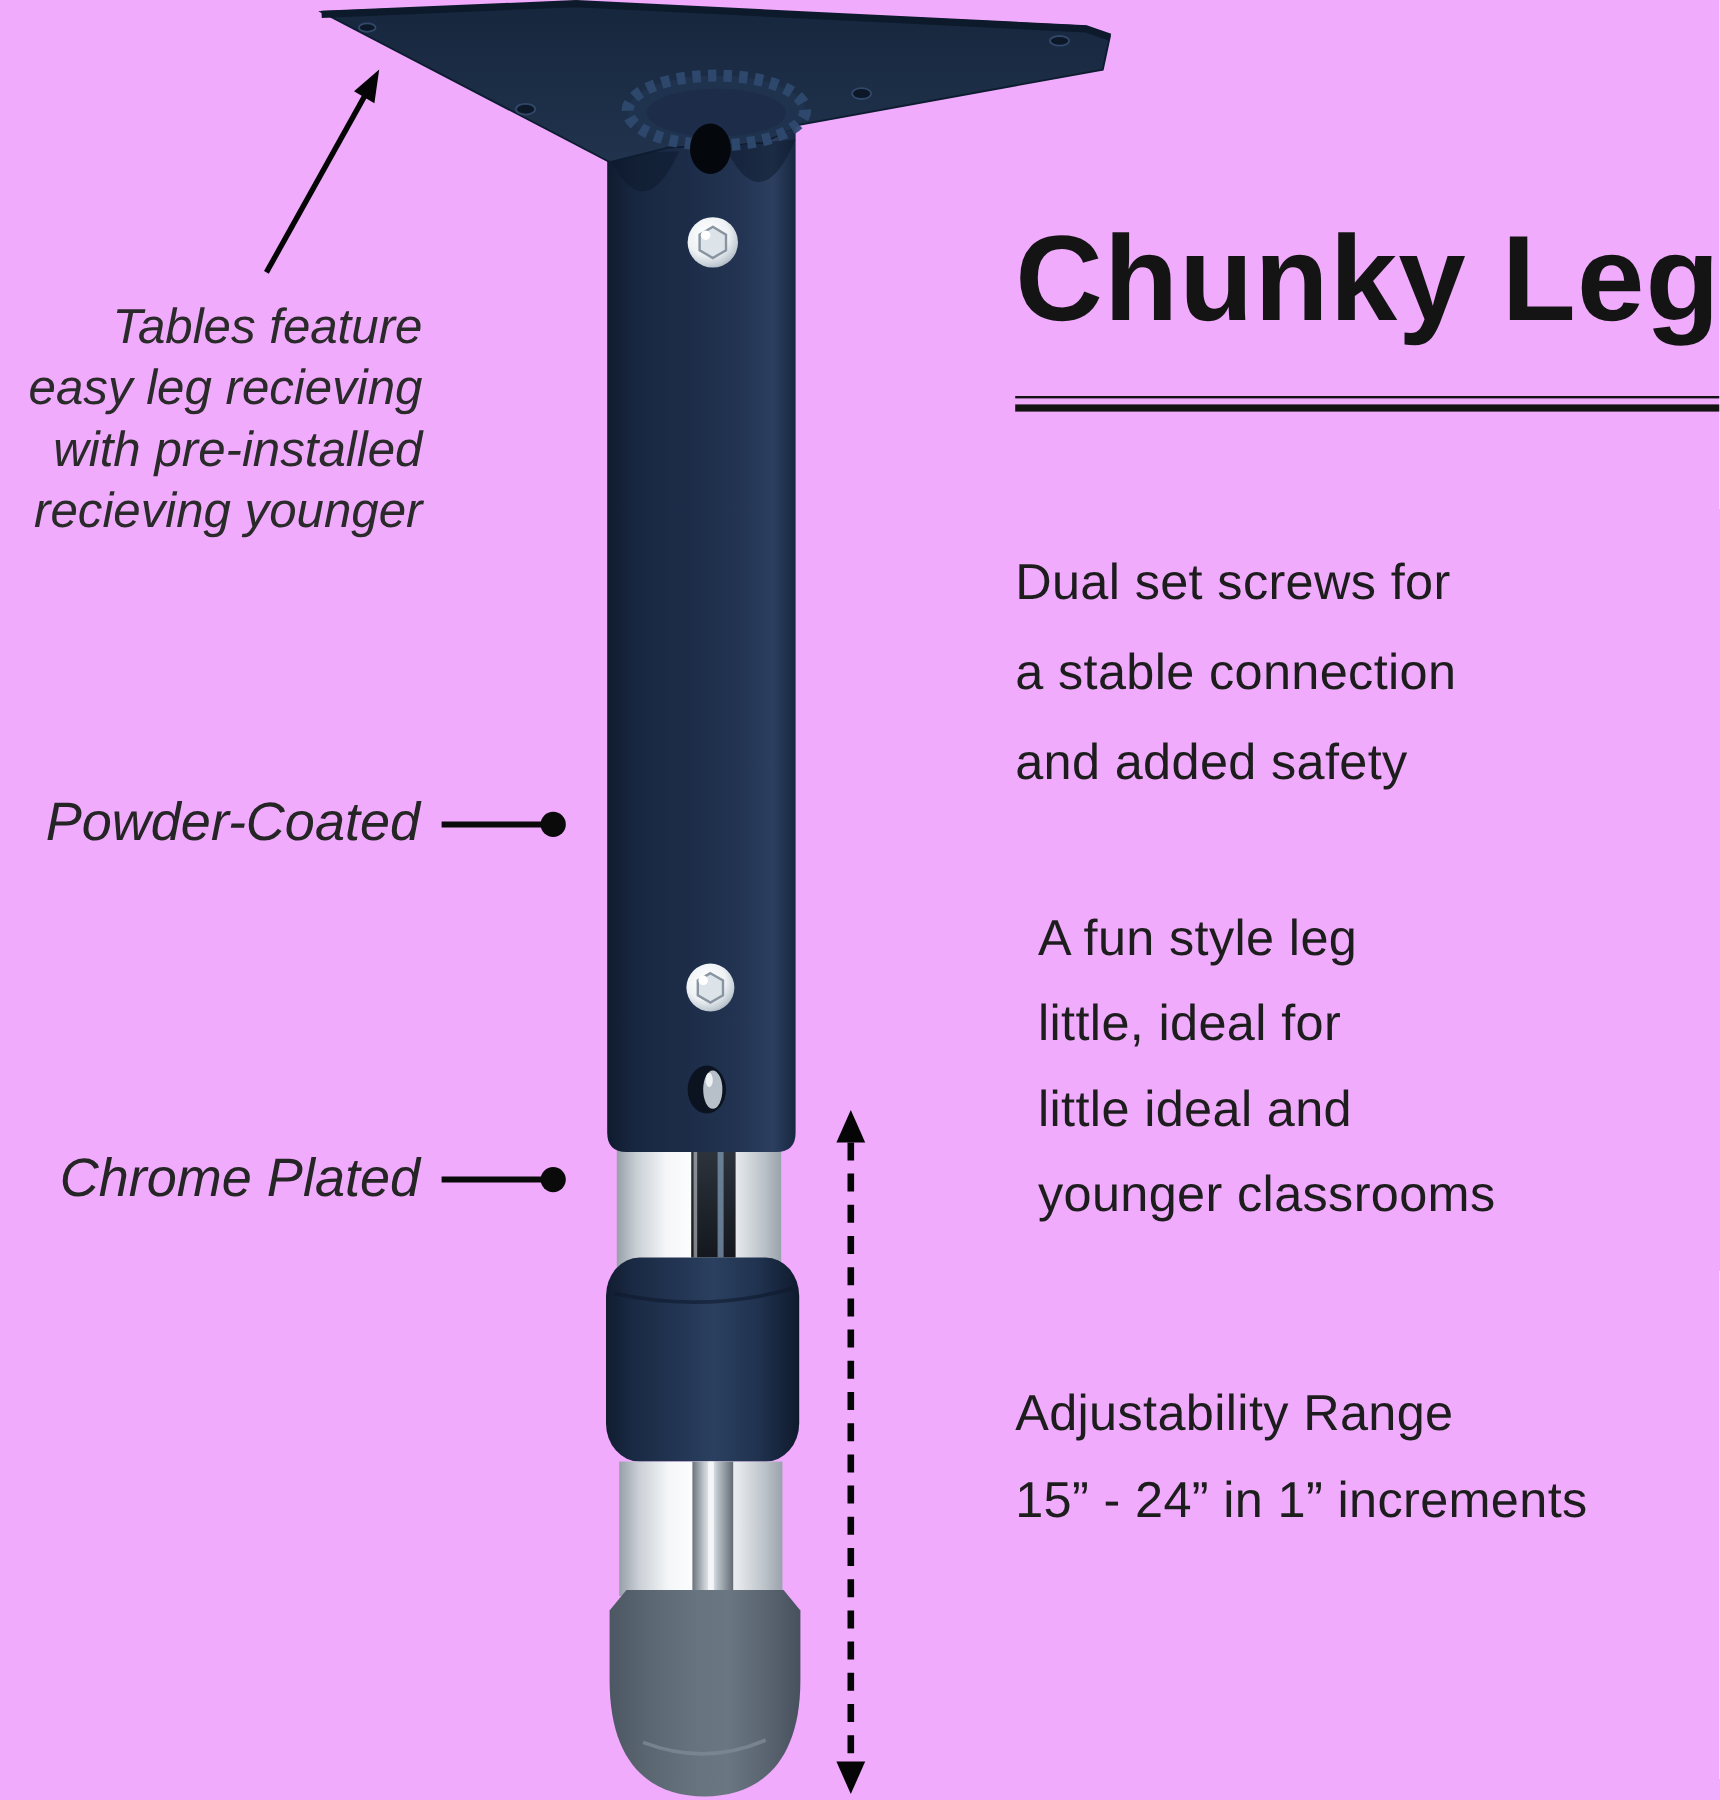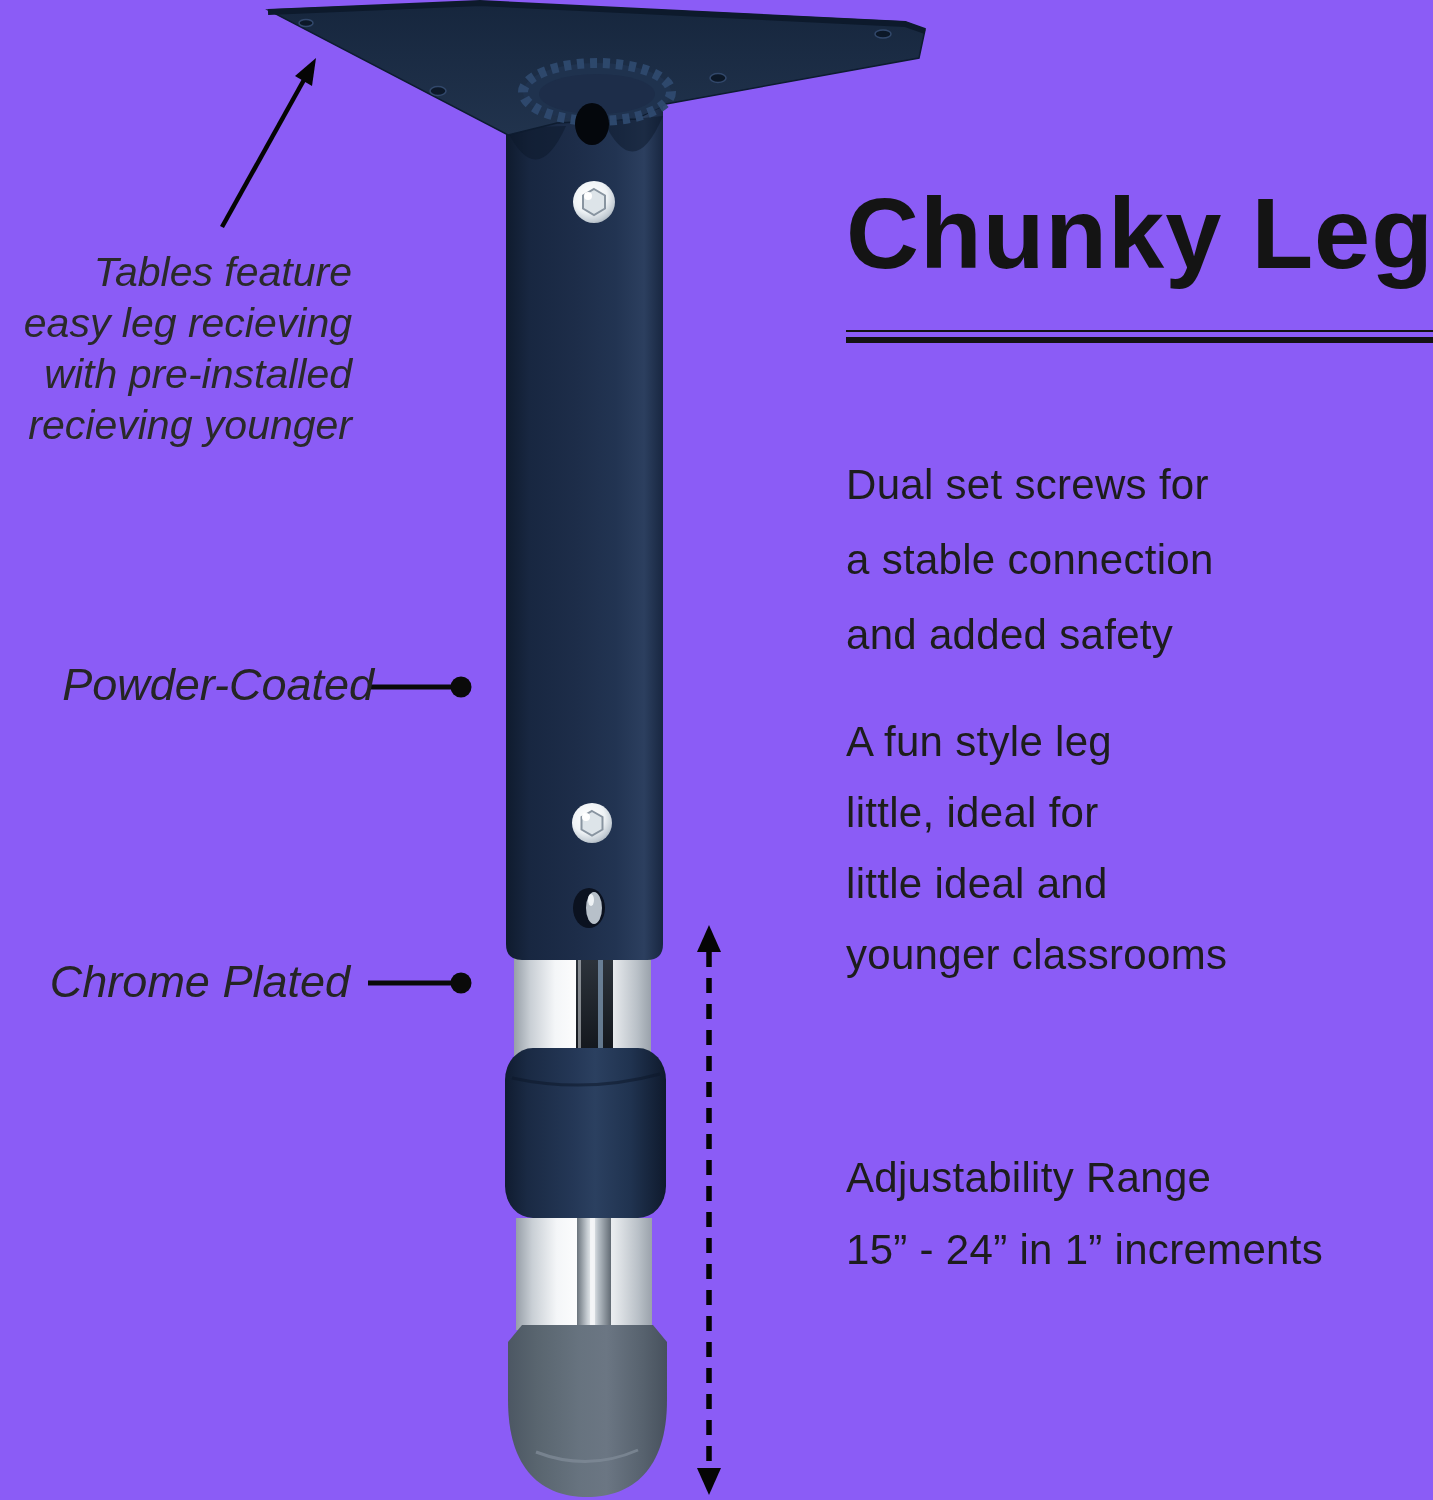--- a/index.html
+++ b/index.html
@@ -1,19 +1,19 @@
 <!DOCTYPE html>
 <html><head>
 <meta charset="utf-8">
 <style>
   html,body{margin:0;padding:0;background:#ffffff;}
   #canvas{
     position:relative;
     width:1433px;height:1500px;
-    background:#8b5cf6;
+    background:#f0abfc;
     overflow:hidden;
     font-family:"Liberation Sans", sans-serif;
     color:#1c1c1c;
   }
   .abs{position:absolute;}
   #leg-svg{left:0;top:0;width:1433px;height:1500px;}
 
   
   .assembly-note{
     left:0;top:247px;width:352px;
@@ -24,21 +24,21 @@
     white-space:nowrap;
   }
   .side-label{
     left:0;width:350px;
     text-align:right;
     font-style:italic;
     font-size:45px;line-height:52px;
     color:#252525;
     white-space:nowrap;
   }
-  #label-powder{top:659px;padding-left:24px;}
+  #label-powder{top:659px;}
   #label-chrome{top:956px;}
 
   
   .title{
     left:846px;top:176px;width:587px;
     font-size:101px;
     font-weight:bold;
     letter-spacing:1px;
     color:#141414;
     white-space:nowrap;
@@ -48,21 +48,21 @@
   #rule-thick{top:337px;height:6px;}
 
   .feature{
     left:846px;
     font-size:42px;
     color:#1d1d1d;
     letter-spacing:0.3px;
     white-space:nowrap;
   }
   #feature-screws{top:447px;line-height:75px;}
-  #feature-style{top:706px;line-height:71px;}
+  #feature-style{top:746px;line-height:71px;margin-left:19px;}
   #feature-adjust{top:1142px;line-height:72px;}
 </style>
 </head>
 <body>
 
 <div id="canvas">
 
   <svg id="leg-svg" class="abs" viewBox="0 0 1433 1500">
     <defs>
       <linearGradient id="colGrad" x1="0" y1="0" x2="1" y2="0">

